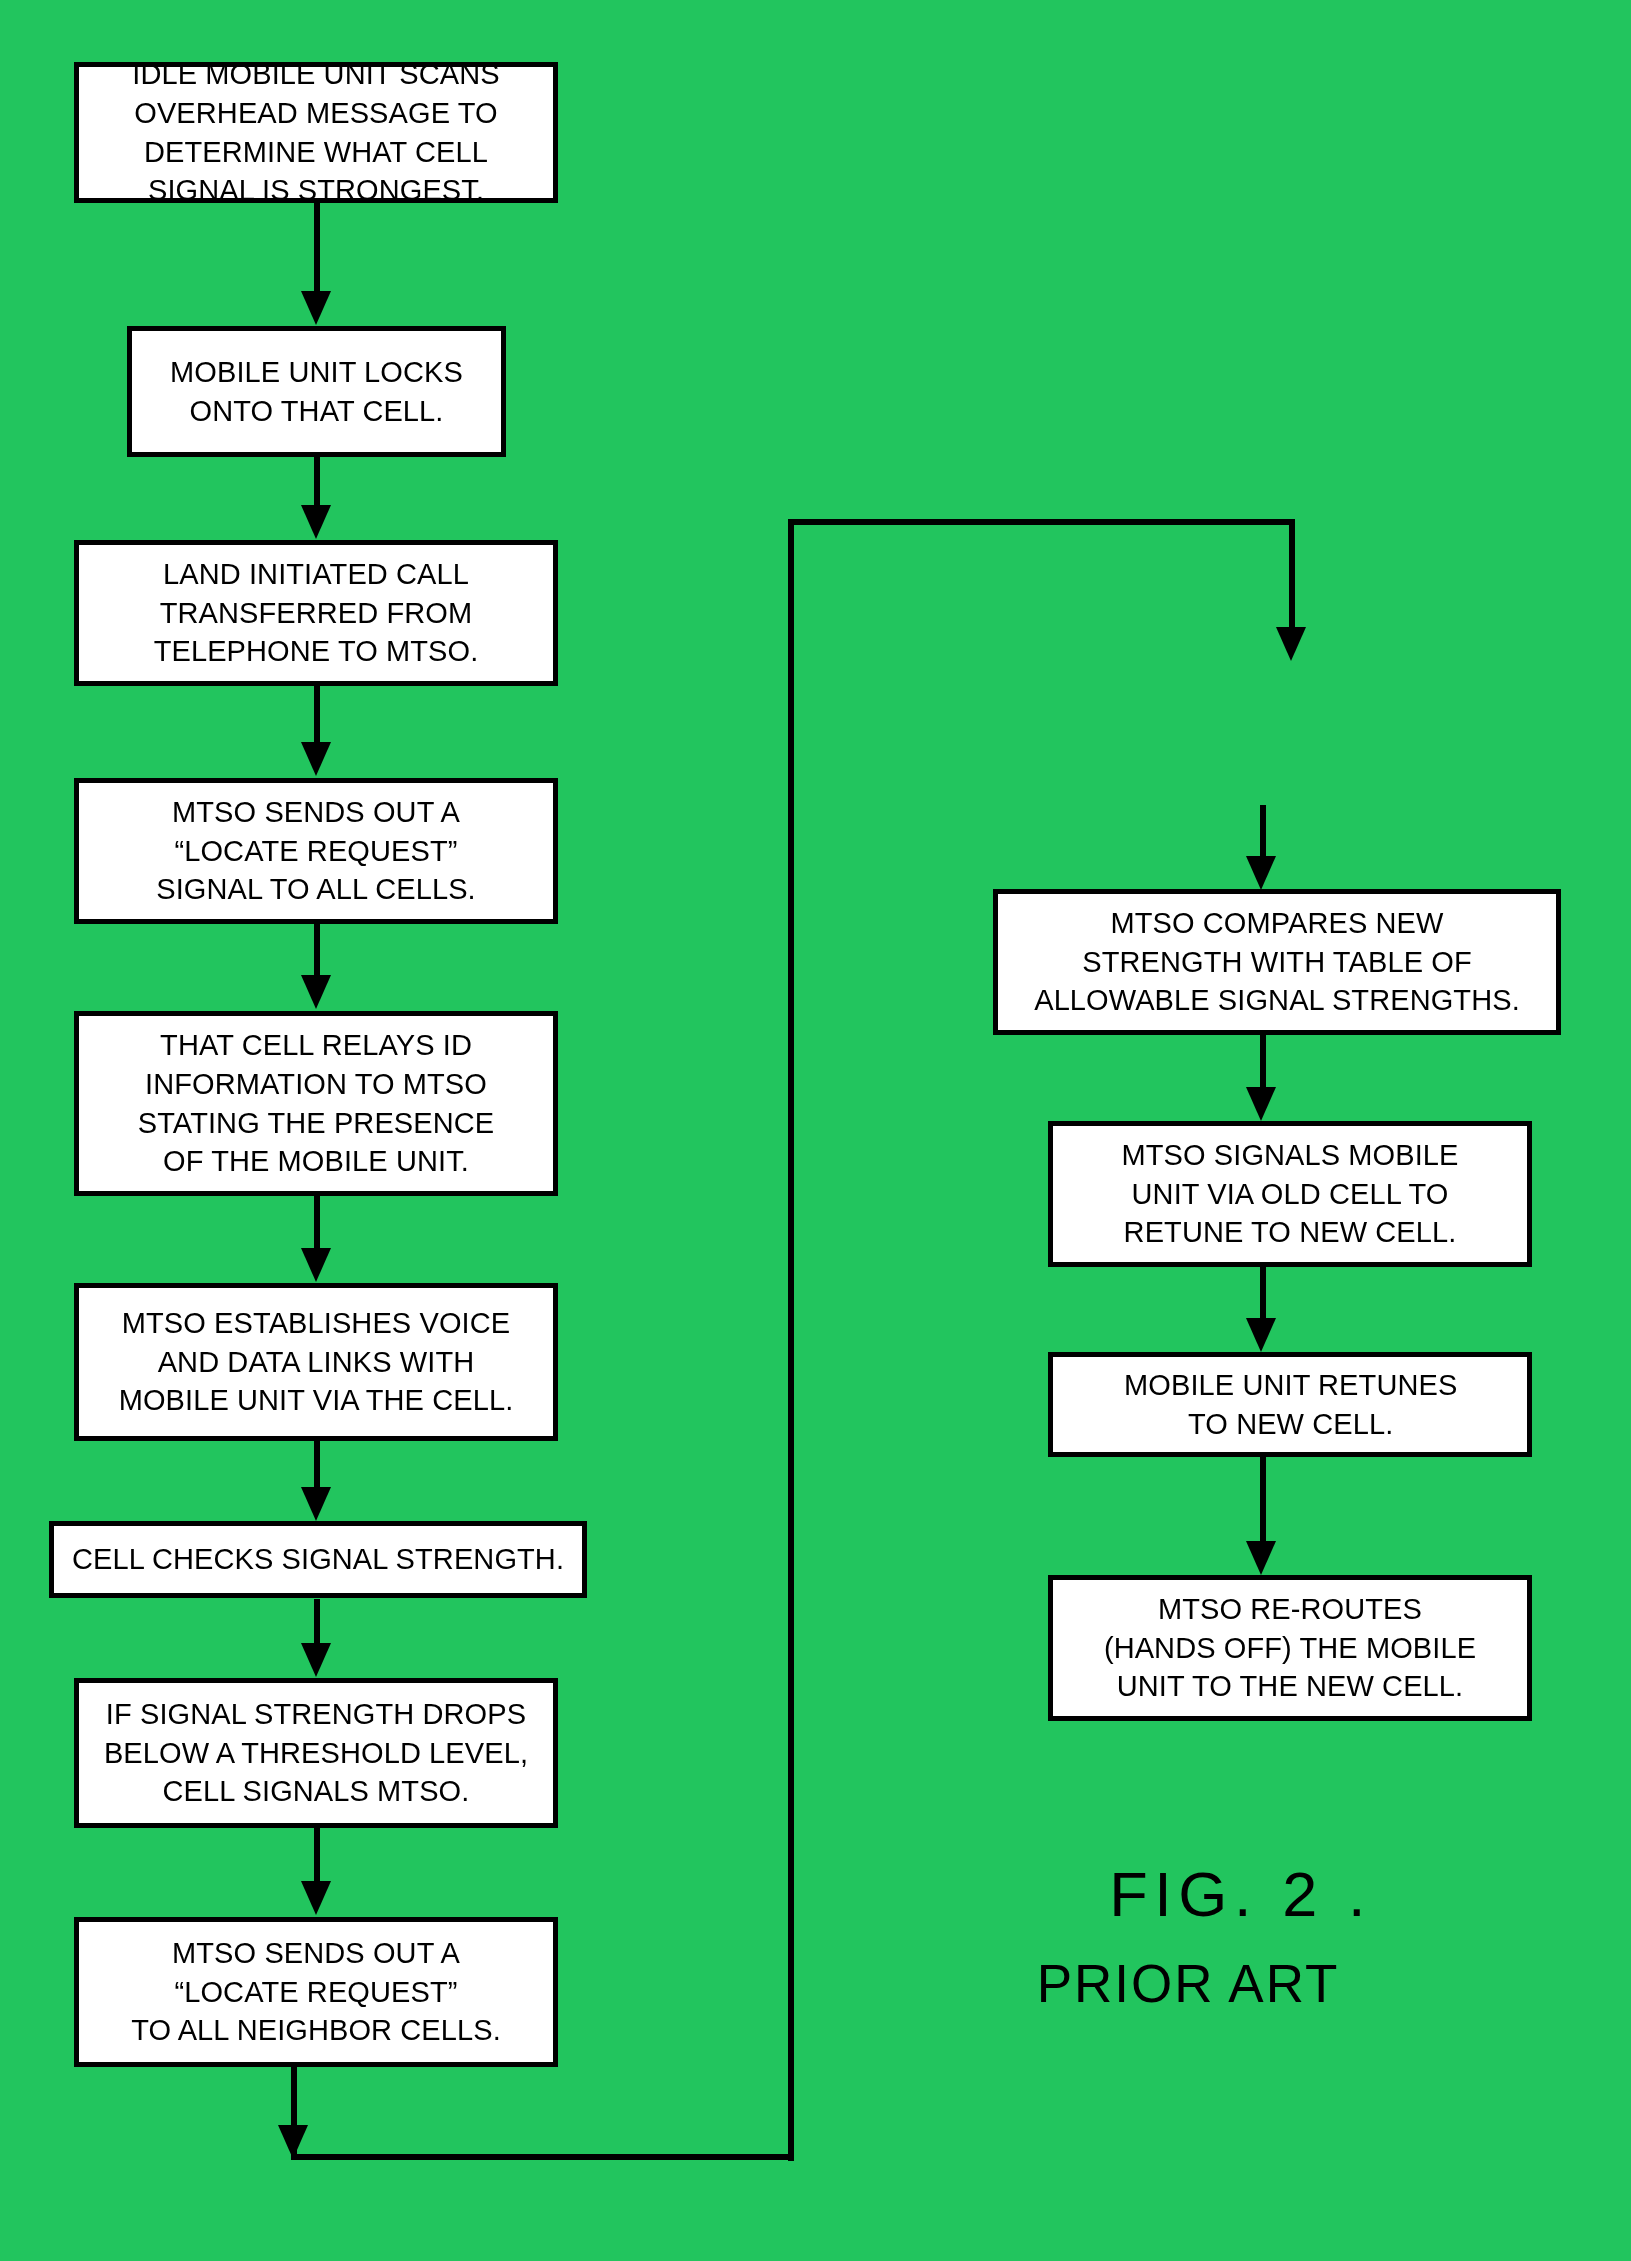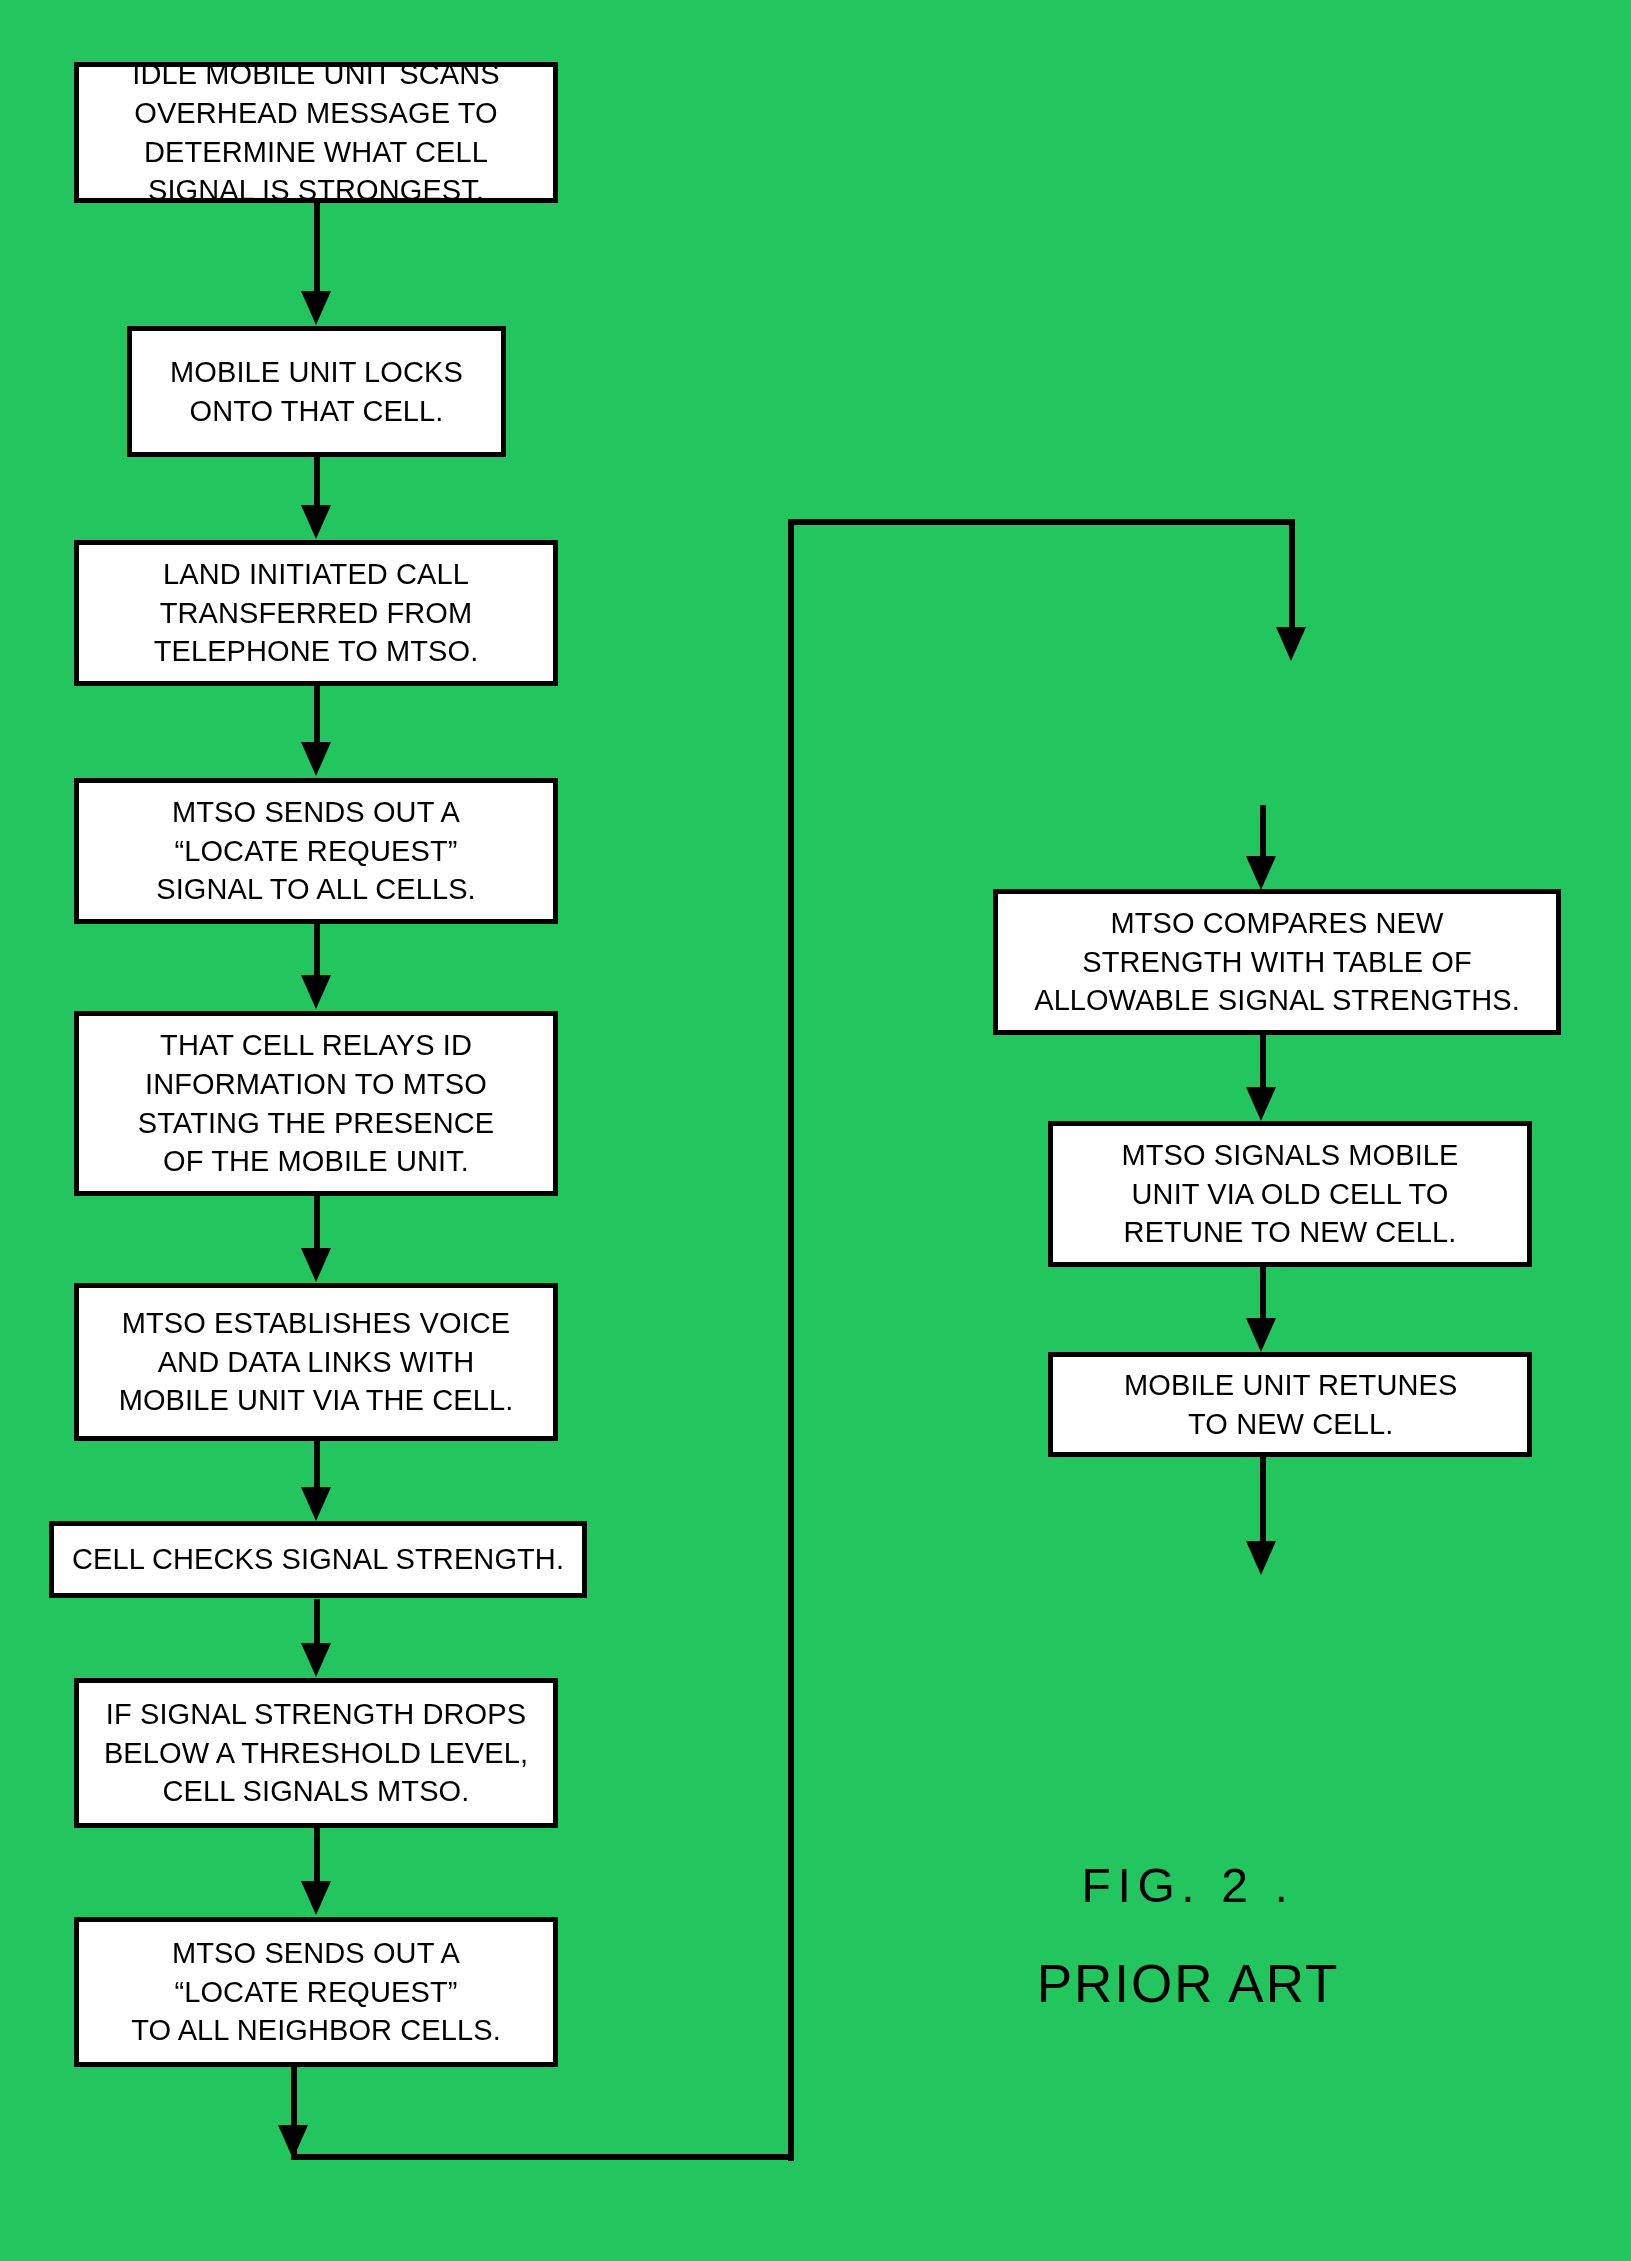--- a/index.html
+++ b/index.html
@@ -53,25 +53,26 @@
     border-top: 34px solid #000000;
   }
   
   .fig-caption {
     position: absolute;
     color: #000000;
     text-align: center;
     font-weight: 400;
   }
   #fig-number {
-    font-size: 48px;
+    font-size: 63px;
     letter-spacing: 6.6px;
     left: 1004px;
     top: 1858px;
     width: 368px;
+    text-align: right;
   }
   #fig-priorart {
     font-size: 53px;
     letter-spacing: 2px;
     left: 965px;
     top: 1953px;
     width: 446px;
   }
 </style>
 </head>
@@ -119,20 +120,23 @@
 STRENGTH WITH TABLE OF
 ALLOWABLE SIGNAL STRENGTHS.</div>
 
   <div class="node" style="left:1048px; top:1121px; width:484px; height:146px;">MTSO SIGNALS MOBILE
 UNIT VIA OLD CELL TO
 RETUNE TO NEW CELL.</div>
 
   <div class="node" style="left:1048px; top:1352px; width:484px; height:105px;padding-left:8px;">MOBILE UNIT RETUNES
 TO NEW CELL.</div>
 
+  <div class="node" style="left:1048px; top:1575px; width:484px; height:146px;">MTSO RE-ROUTES
+(HANDS OFF) THE MOBILE
+UNIT TO THE NEW CELL.</div>
 
   <div class="vline" style="left:314px; top:203px; height:89px;"></div>
   <div class="arrowhead" style="left:301px; top:291px;"></div>
 
   <div class="vline" style="left:314px; top:457px; height:49px;"></div>
   <div class="arrowhead" style="left:301px; top:505px;"></div>
 
   <div class="vline" style="left:314px; top:686px; height:58px;"></div>
   <div class="arrowhead" style="left:301px; top:742px;"></div>
 

